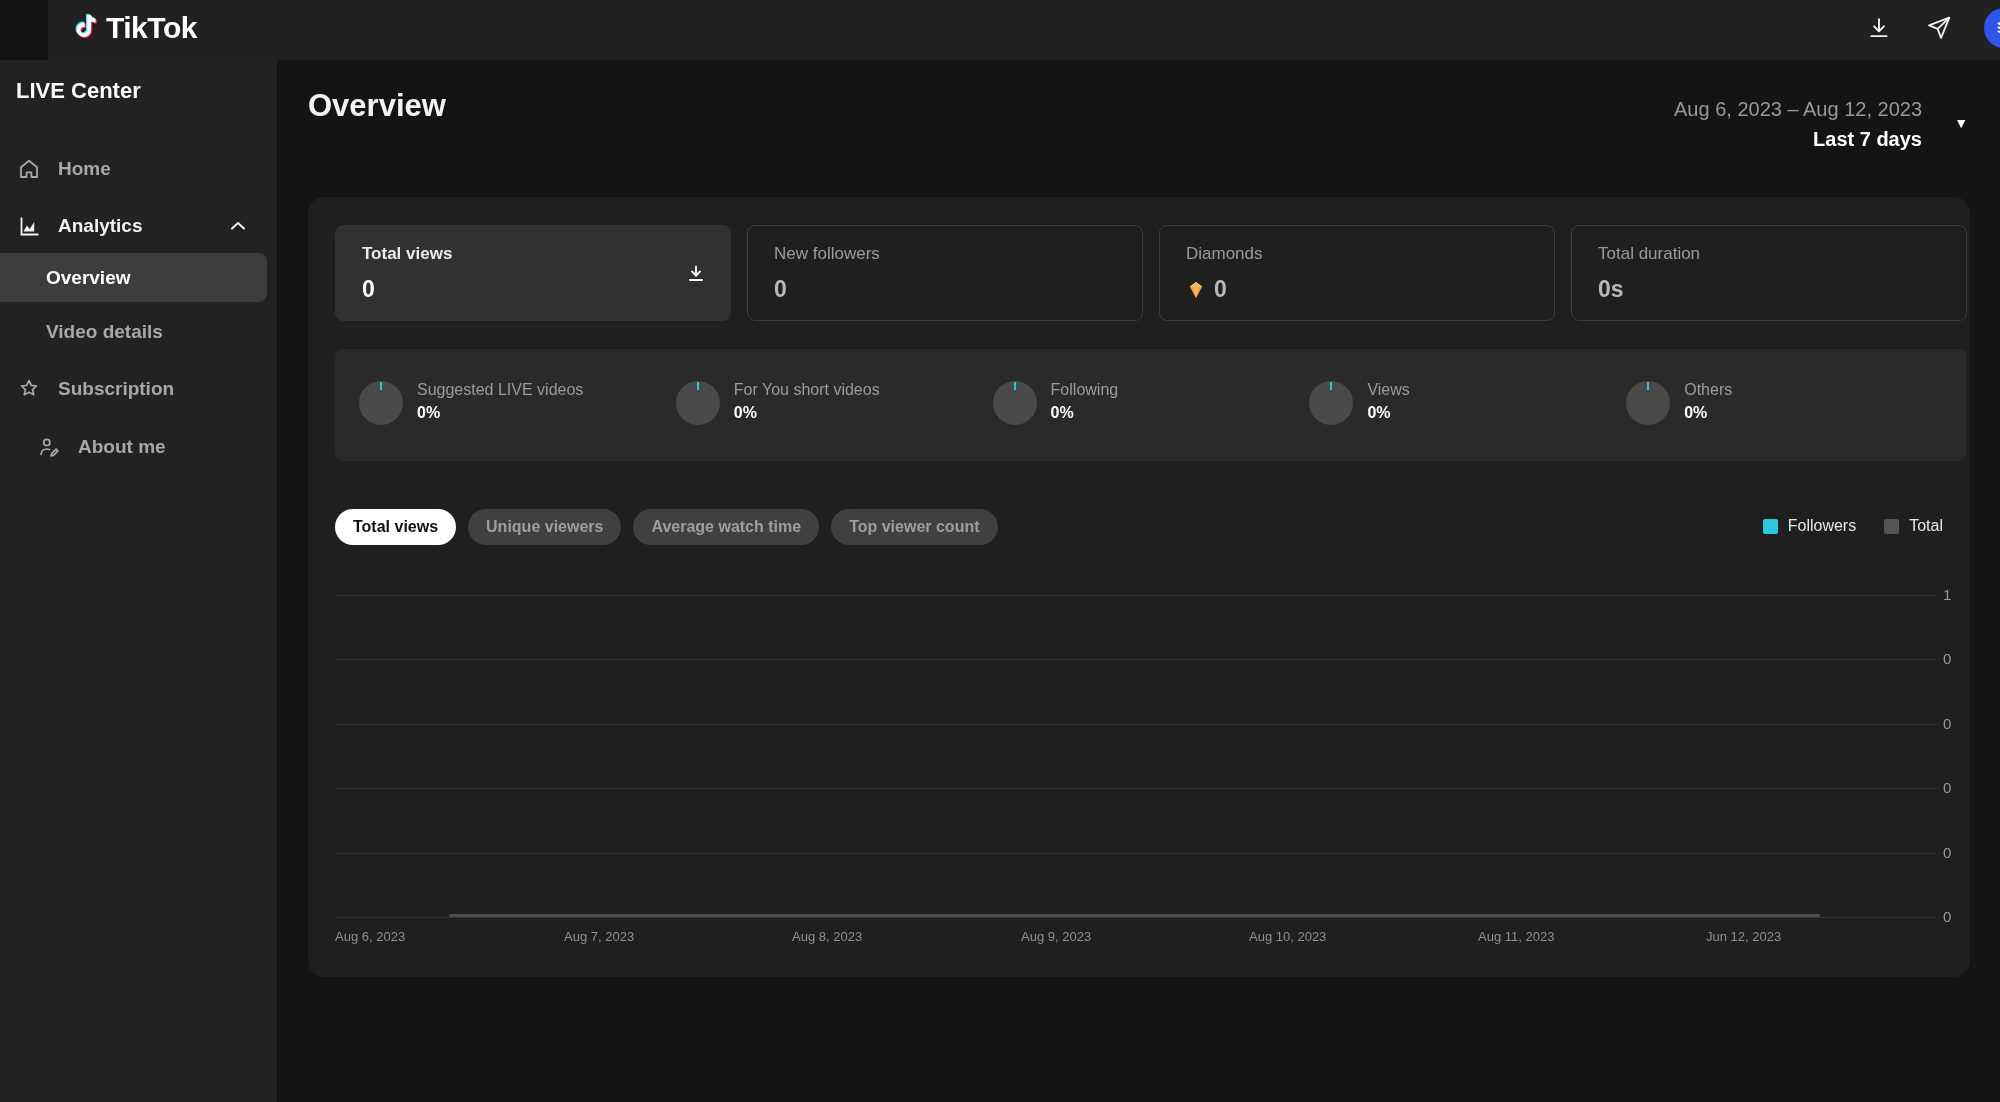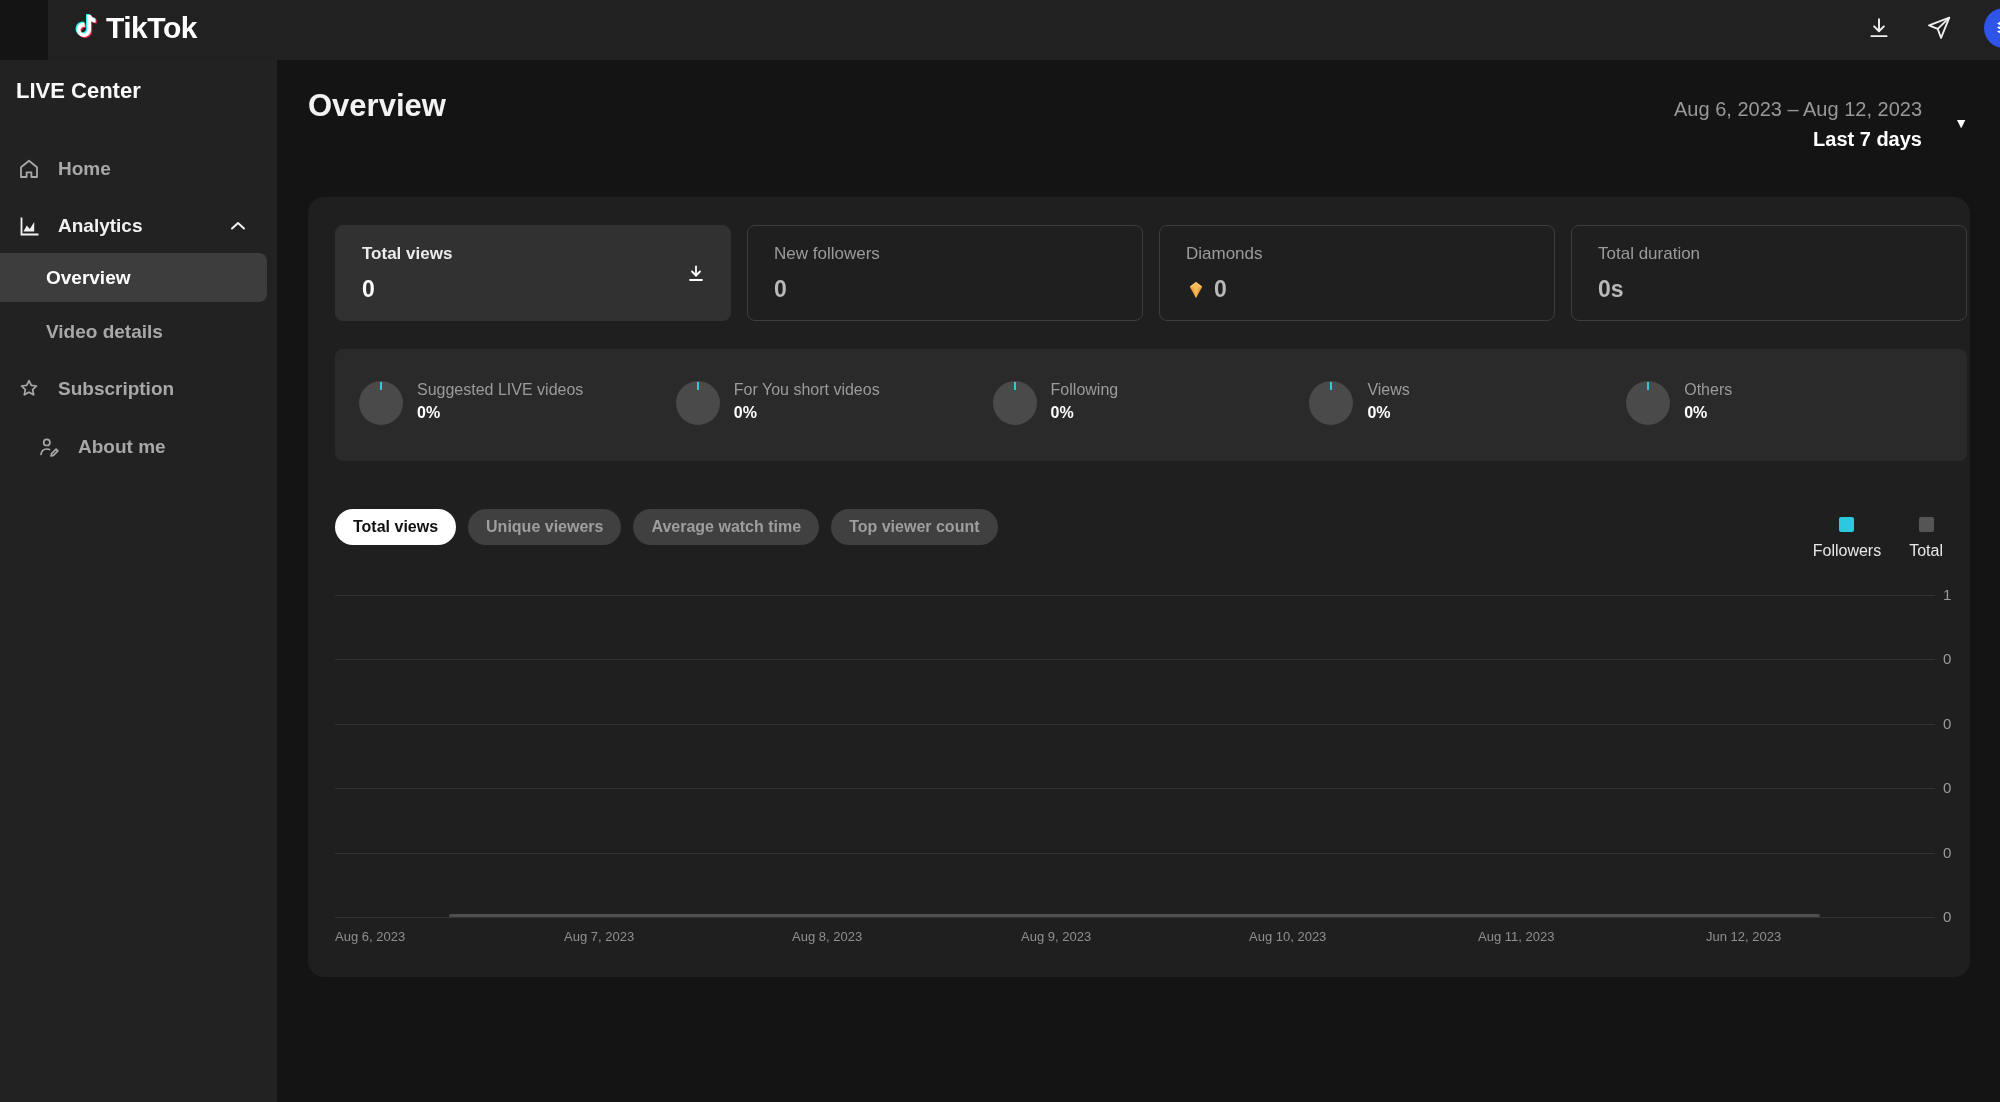--- a/index.html
+++ b/index.html
@@ -54,21 +54,21 @@
   .gauge { width:44px; height:44px; border-radius:50%; background:#4a4a4a; position:relative; flex:0 0 auto; }
   .gauge::after { content:""; position:absolute; left:50%; top:1px; width:2px; height:8px; margin-left:-1px; background:#2bc8de; }
   .section-text .sec-label { color:#9b9b9b; font-size:16px; white-space:nowrap; }
   .section-text .sec-value { color:#fff; font-size:16px; font-weight:700; margin-top:5px; }
 
   
   .tabs-row { position:absolute; left:27px; top:312px; display:flex; gap:12px; }
   .tab-pill { height:36px; line-height:36px; padding:0 18px; border-radius:18px; background:#404040; color:#9e9e9e; font-size:16px; font-weight:700; cursor:pointer; }
   .tab-pill.active { background:#ffffff; color:#111111; }
   .legend { position:absolute; right:27px; top:320px; display:flex; gap:28px; align-items:center; }
-  .legend-item { display:flex; align-items:center; gap:10px; cursor:pointer;flex-direction:column; }
+  .legend-item { display:flex; align-items:center; gap:10px; cursor:pointer; }
   .swatch { width:15px; height:15px; border-radius:2px; }
   .swatch.cyan { background:#2bc8de; }
   .swatch.gray { background:#555555; }
   .legend-item span.ltext { color:#e8e8e8; font-size:16px; }
 
   
   .chart { position:absolute; left:27px; top:360px; width:1632px; height:410px; }
   .grid-row { position:absolute; left:0; width:1600px; height:1px; background:#333333; }
   .g1{top:38px}.g2{top:102px}.g3{top:167px}.g4{top:231px}.g5{top:296px}.g6{top:360px}
   .ytick { position:absolute; left:1608px; width:26px; height:20px; line-height:20px; color:#9a9a9a; font-size:15px; }

